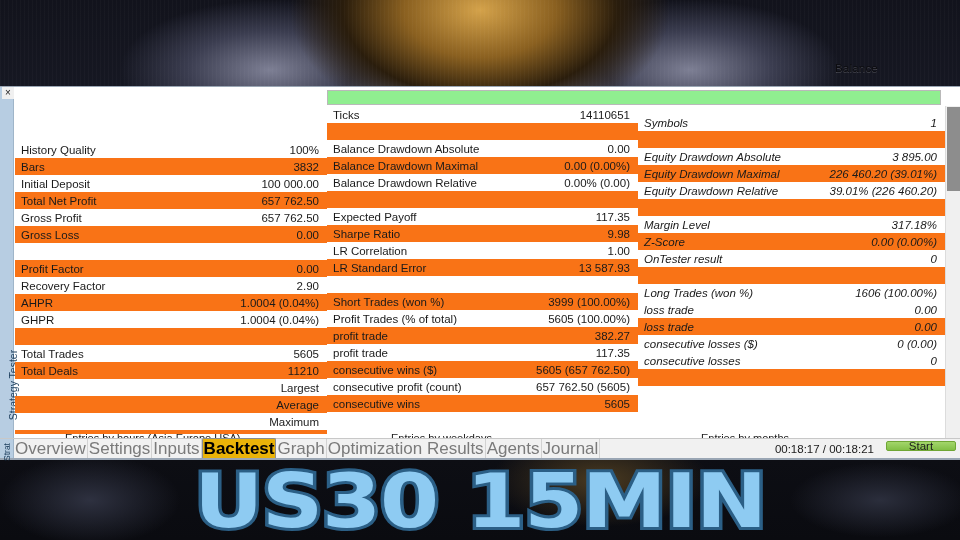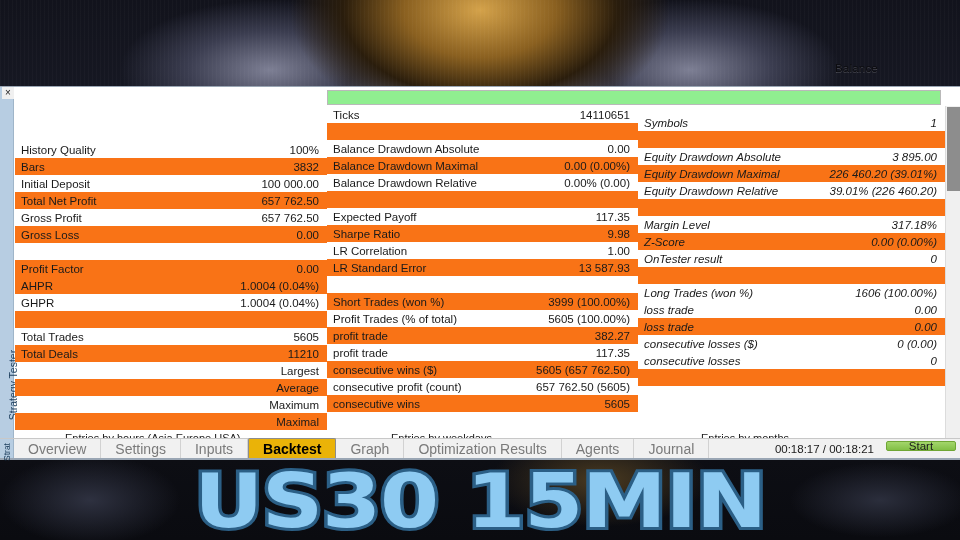--- a/index.html
+++ b/index.html
@@ -147,22 +147,22 @@
   #tab-rail {
     width:14px; background:#b7cde2; border-right:1px solid #9fb5c9;
     position:relative;
   }
   #tab-rail span{
     position:absolute; left:-10px; top:8px; width:34px;
     font-size:8.5px; color:#1b3d5c; transform:rotate(-90deg);
     transform-origin:center center; white-space:nowrap; text-align:center;
   }
   .tab {
-    display:flex; align-items:center; padding:0 14px;
-    font-size:14px; color:#7a7a7a; cursor:pointer; white-space:nowrap;
+    display:flex; align-items:center; padding:0 1px;
+    font-size:17px; color:#7a7a7a; cursor:pointer; white-space:nowrap;
     border-right:1px solid #d2d2d2;
   }
   .tab.active {
     color:#000; font-weight:bold; background:#eab308;
     border:1px solid #8c8c8c; border-top:1px solid #8c8c8c;
     border-bottom:none; margin-top:-1px; border-radius:2px 2px 0 0;
   }
   #tab-spacer { flex:1; }
   #timing {
     display:flex; align-items:center; padding:0 12px;
@@ -223,20 +223,24 @@
           <span class="lbl">Gross Loss</span>
           <span class="val">0.00</span>
         </div>
         <div class="row">
           <span class="lbl"></span>
           <span class="val"></span>
         </div>
         <div class="row alt">
           <span class="lbl">Profit Factor</span>
           <span class="val">0.00</span>
+        </div>
+        <div class="row">
+          <span class="lbl">Recovery Factor</span>
+          <span class="val">2.90</span>
         </div>
         <div class="row alt">
           <span class="lbl">AHPR</span>
           <span class="val">1.0004 (0.04%)</span>
         </div>
         <div class="row">
           <span class="lbl">GHPR</span>
           <span class="val">1.0004 (0.04%)</span>
         </div>
         <div class="row alt">

